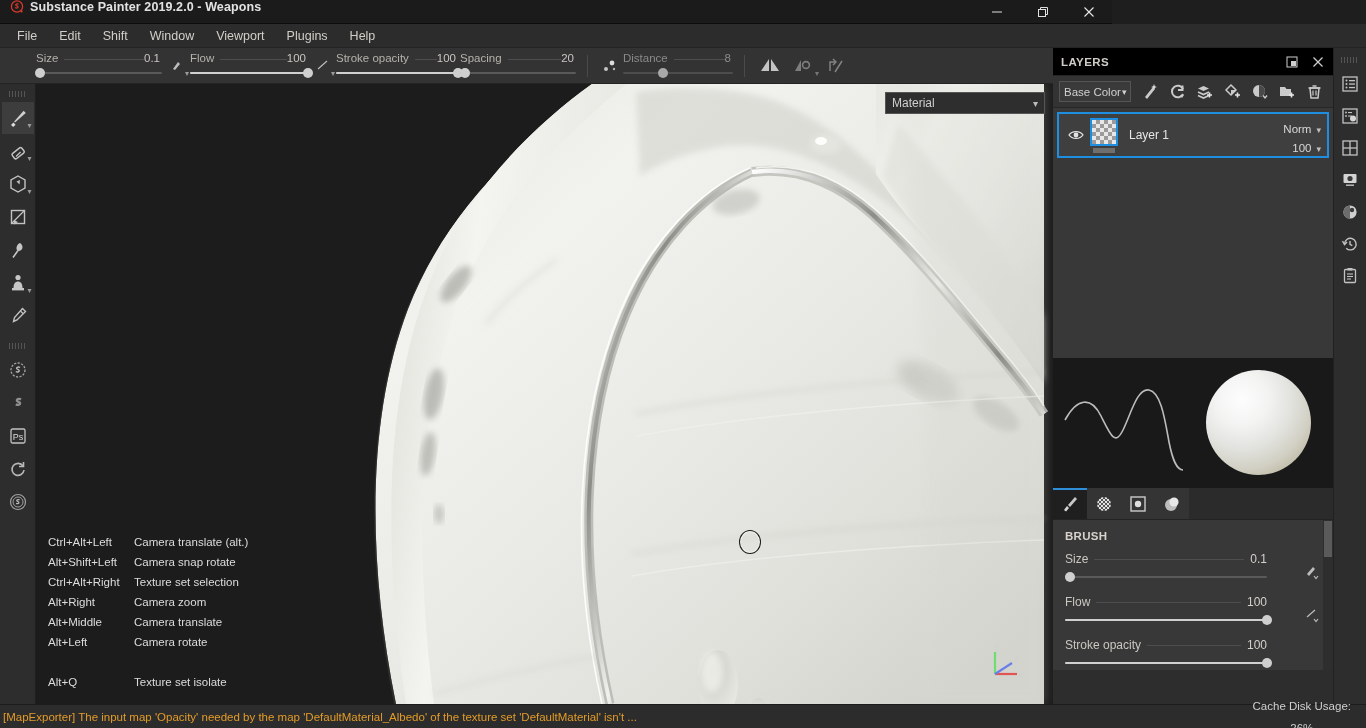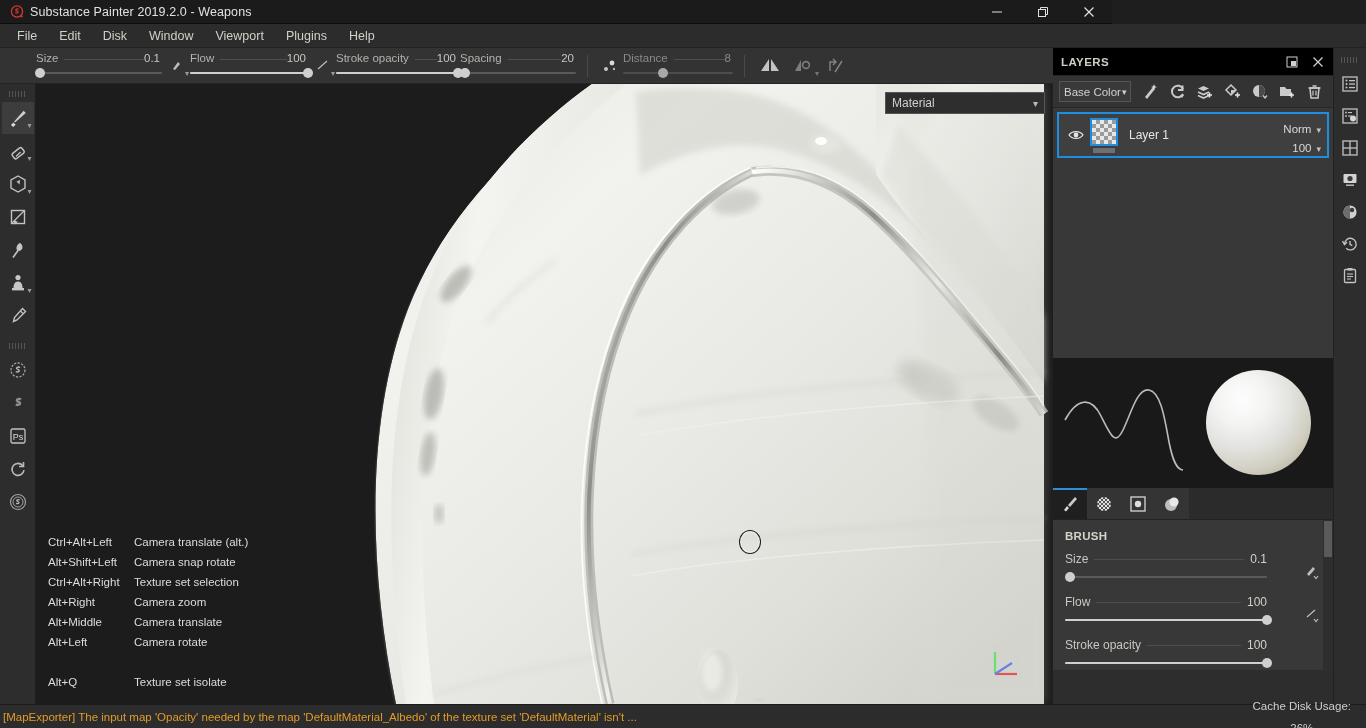--- a/index.html
+++ b/index.html
@@ -10,22 +10,23 @@
     font-family: "Liberation Sans", sans-serif;
     color: #c8c8c8;
     -webkit-font-smoothing: antialiased;
   }
   .app { position: relative; width: 1366px; height: 728px; }
 
   
   .titlebar {
     position: absolute; top: 0; left: 0; width: 1112px; height: 24px;
     background: #1b1b1b;
-    display: flex; align-items: center;
+    display: flex; align-items: flex-start;
     border-bottom: 1px solid #0d0d0d;
+    font-weight: bold;
   }
   .title-icon { width: 22px; margin-left: 6px; display:flex; align-items:center; justify-content:center; }
   .title-text { font-size: 12.5px; color: #e2e2e2; margin-left: 2px; letter-spacing:.1px; }
   .win-controls { margin-left: auto; display: flex; height: 24px; }
   .win-btn { width: 46px; height: 24px; display: flex; align-items: center; justify-content: center; color: #e0e0e0; }
 
   
   .menubar {
     position: absolute; top: 24px; left: 0; width: 1366px; height: 24px;
     background: #2c2c2c;
@@ -243,21 +244,21 @@
           <line x1="1.5" y1="1.5" x2="10.5" y2="10.5" stroke="#e8e8e8" stroke-width="1.1"></line>
           <line x1="10.5" y1="1.5" x2="1.5" y2="10.5" stroke="#e8e8e8" stroke-width="1.1"></line>
         </svg>
       </div>
     </div>
   </div>
 
   <div class="menubar">
     <div class="menu-item">File</div>
     <div class="menu-item">Edit</div>
-    <div class="menu-item">Disk</div>
+    <div class="menu-item">Shift</div>
     <div class="menu-item">Window</div>
     <div class="menu-item">Viewport</div>
     <div class="menu-item">Plugins</div>
     <div class="menu-item">Help</div>
   </div>
 
   <div class="toolbar">
     <div class="tb-leftpad"></div>
 
     <div class="param" style="width:126px">

